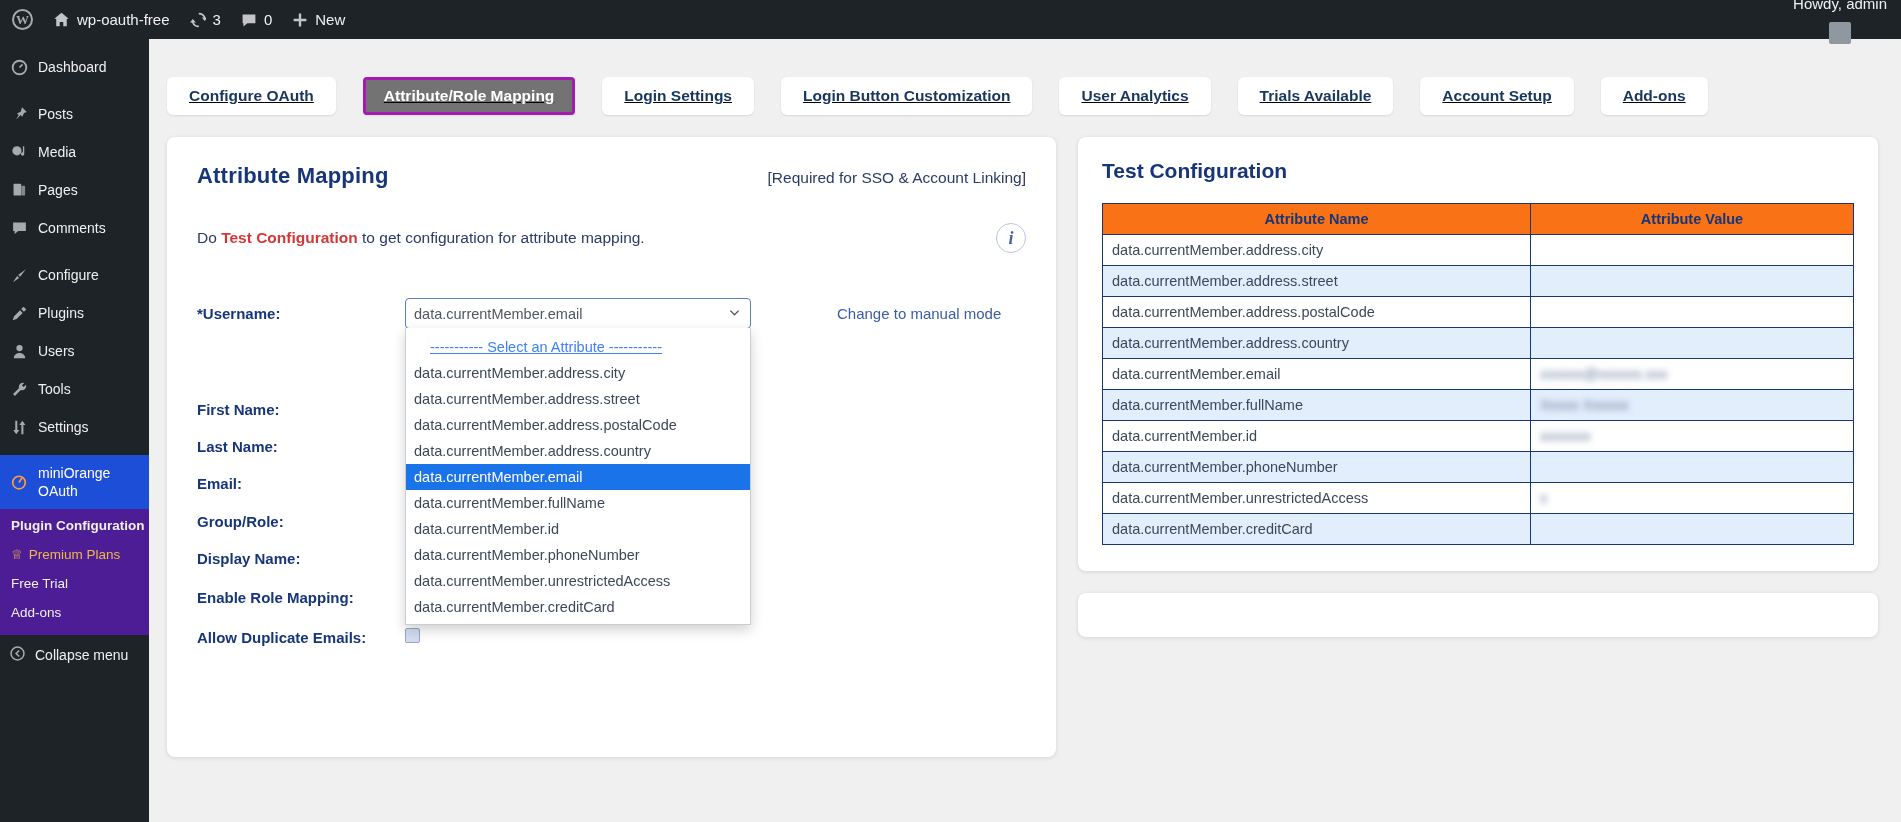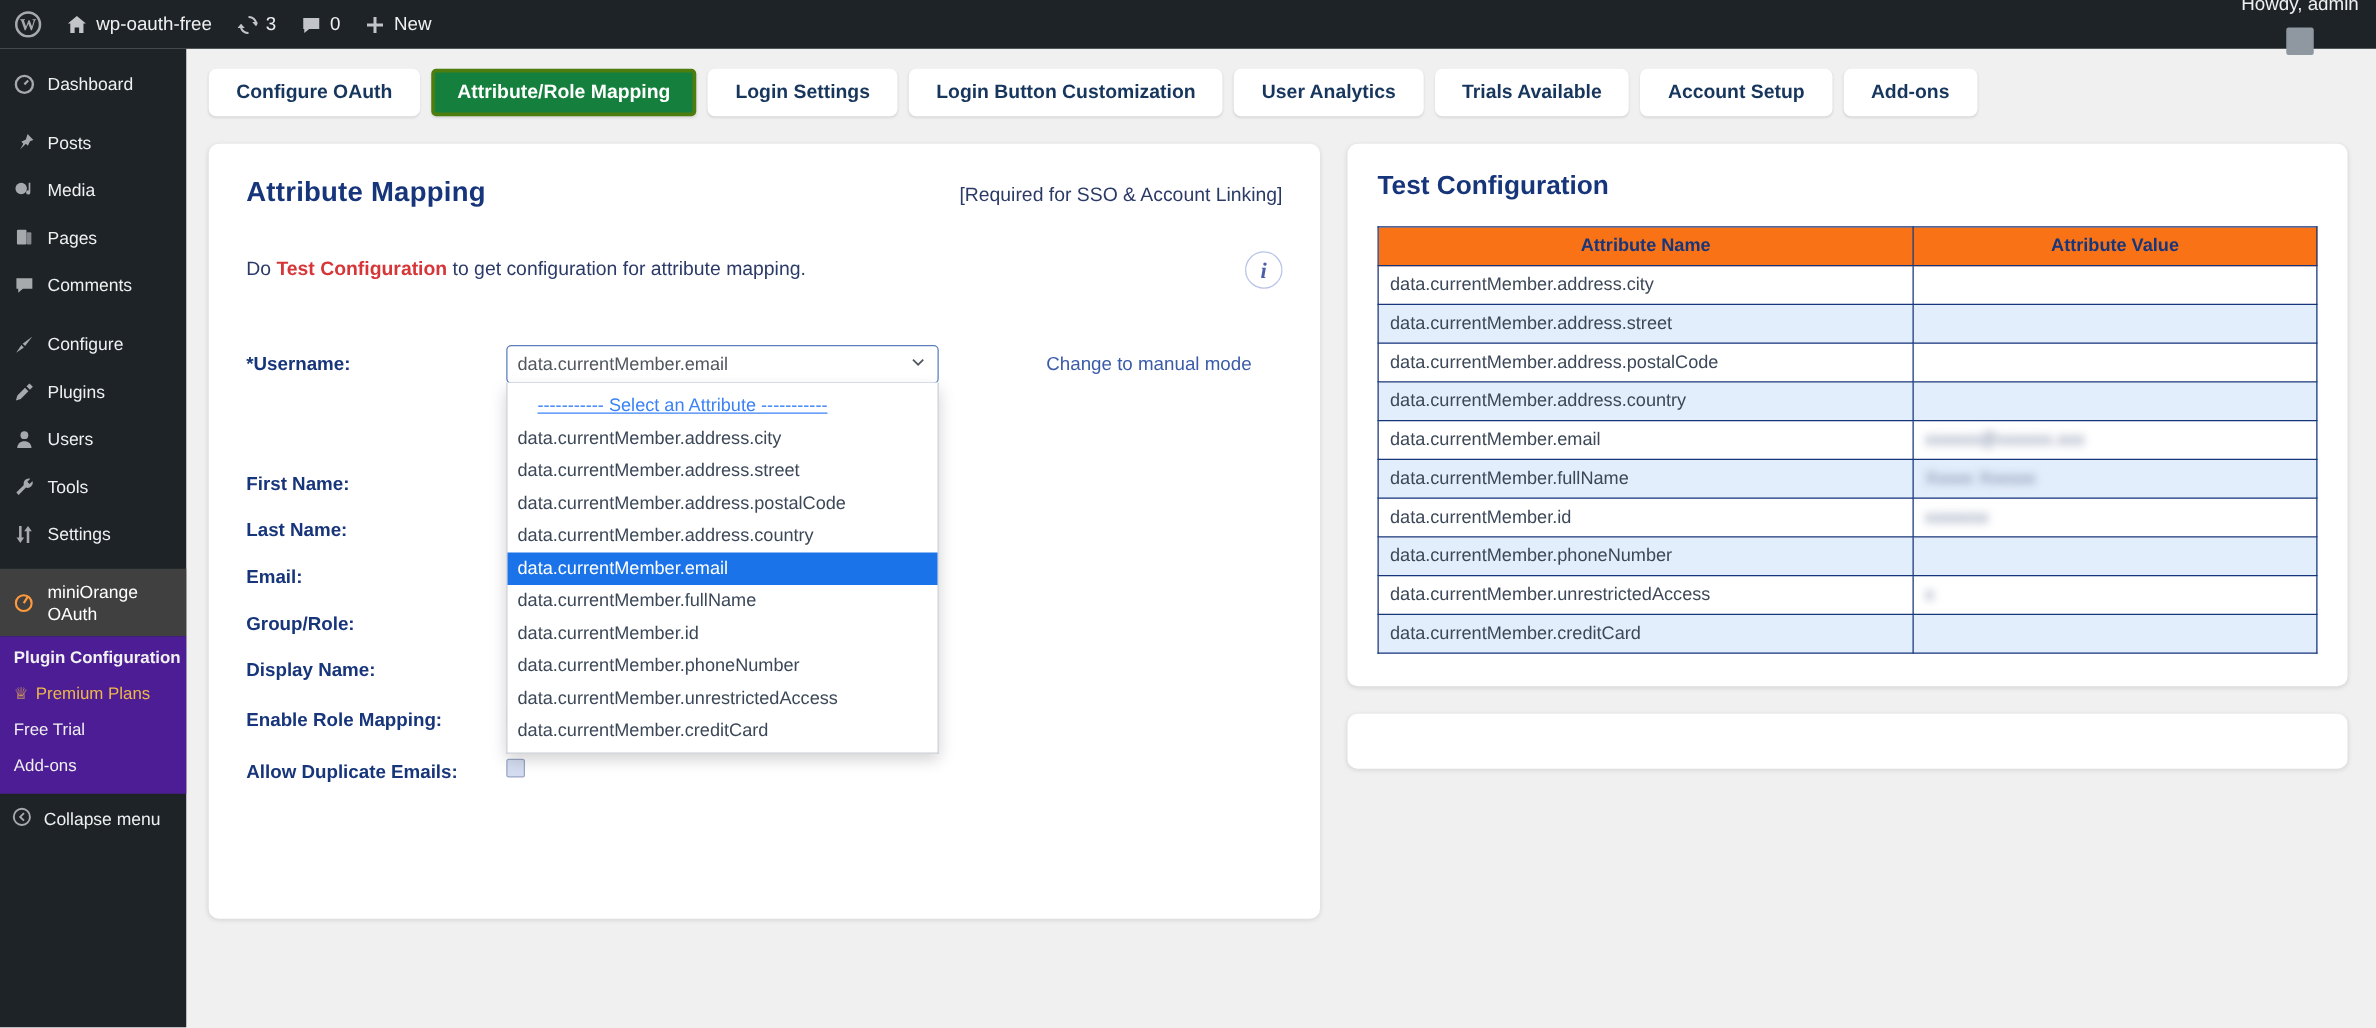--- a/index.html
+++ b/index.html
@@ -39,51 +39,51 @@
     position:absolute; top:39px; left:0; width:149px; height:783px;
     background:#1d2327; color:#f0f0f1; font-size:14px; z-index:40;
   }
   .menu-item {
     display:flex; align-items:center; gap:9px;
     padding:9px 0 9px 9px; color:#f0f0f1; line-height:1.3;
   }
   .menu-item .mi-ico { width:20px; height:20px; flex:0 0 20px; display:flex;
      align-items:center; justify-content:center; color:#a7aaad; }
   .menu-sep { height:9px; }
-  .menu-item.active { background:#404040; color:#fff; }
+  .menu-item.active { background:#1d4ed8; color:#fff; }
   .menu-item.active .mi-ico { color:#ff9a3c; }
   .submenu { background:#4c1d95; padding:2px 0 8px 0; }
   .submenu-item { padding:7px 0 7px 11px; font-size:13.5px; color:#f0f0f1; }
   .submenu-item.cur { font-weight:bold; }
   .submenu-item.premium { color:#f0b849; display:flex; align-items:center; gap:6px;}
   .crown { color:#f0b849; font-size:13px; }
   .collapse {
     display:flex; align-items:center; gap:9px;
     padding:10px 0 10px 9px; color:#f0f0f1; font-size:14px;
   }
   .collapse .mi-ico { color:#a7aaad; }
 
   
   #content {
     position:absolute; top:39px; left:149px; width:1752px; height:783px;
     background:#f0f0f1; overflow:hidden;
   }
 
   
   #tabs {
-    display:flex; gap:9px; padding:16px 0 0 18px; align-items:stretch;
+    display:flex; gap:27px; padding:38px 0 0 18px; align-items:stretch;text-decoration:underline;
   }
   .tab {
     background:#fff; color:#17365d; font-weight:bold; font-size:15.5px;
     border-radius:6px; display:flex; align-items:center; justify-content:center;
     height:38px; padding:0 22px; white-space:nowrap;
     box-shadow:0 1px 2px rgba(0,0,0,.10);
   }
   .tab.active {
-    background:#15803d; color:#fff; border:3px solid #4d7c0f;
+    background:#737373; color:#fff; border:3px solid #a21caf;
     border-radius:4px; padding:0 18px;
   }
 
   
   #panels { display:flex; padding:22px 0 0 18px; gap:22px; align-items:flex-start; }
 
   .card {
     background:#fff; border-radius:8px; box-shadow:0 1px 4px rgba(0,0,0,.12);
   }
   #attr-card { width:889px; height:620px; padding:26px 30px 0 30px; position:relative; }

